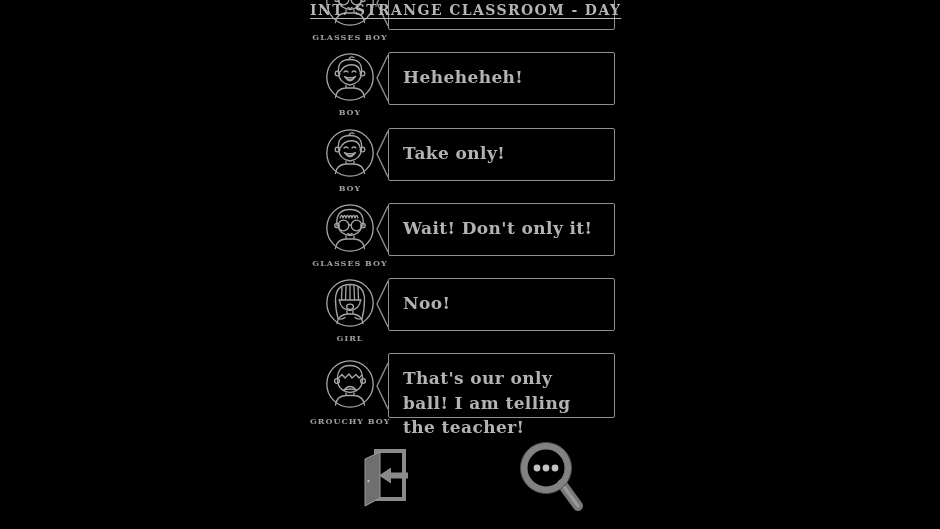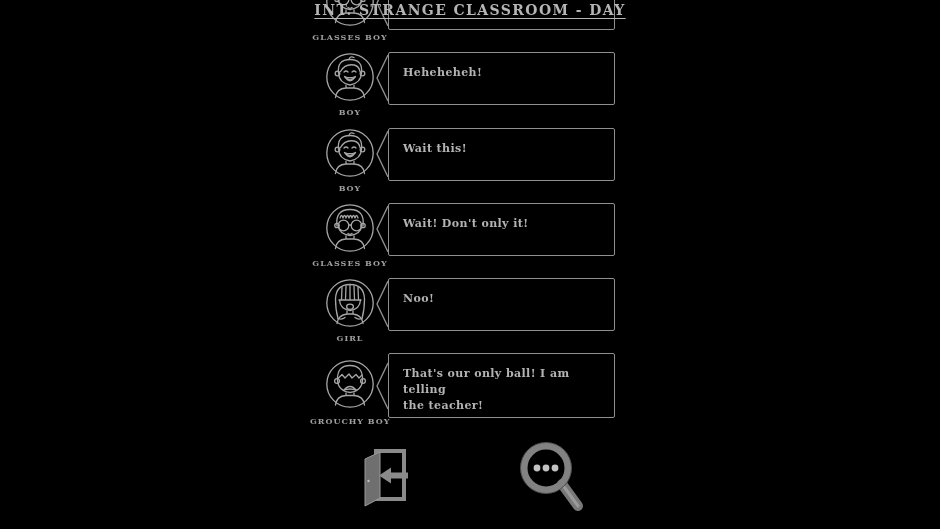--- a/index.html
+++ b/index.html
@@ -6,40 +6,40 @@
   html,body { background:#000; }
   .screen {
     position:relative; width:940px; height:529px;
     background:#000; overflow:hidden;
     font-family:"DejaVu Serif", serif;
   }
   .stage { position:absolute; left:310px; top:0; width:320px; height:529px; }
 
   .scene-title {
     position:absolute; left:0; top:2px; width:320px; z-index:6;
-    text-align:center; font-size:14px; font-weight:bold;
+    text-align:left; font-size:14px; font-weight:bold;
     letter-spacing:1.4px; color:#b5b5b5;
     text-decoration:underline; text-underline-offset:3px;
   }
 
   .row { position:absolute; left:0; width:320px; }
   .avatar-svg { position:absolute; left:15px; top:0; width:50px; height:50px; }
   .avatar-label {
     position:absolute; left:0; top:55px; width:80px; text-align:center;
     font-size:8px; font-weight:bold; letter-spacing:1px; color:#9f9f9f;
     white-space:nowrap;
   }
   .tail-svg { position:absolute; left:64px; top:1px; width:15px; height:50px; }
   .bubble {
     position:absolute; left:78px; top:0; width:227px; height:53px;
     border:1px solid #8f8f8f; border-radius:2px; background:#000;
   }
   .bubble-text {
     display:block; padding:12px 14px 0 14px;
-    font-size:11px; font-weight:bold; letter-spacing:0.4px;
+    font-size:17px; font-weight:bold; letter-spacing:0.4px;
     color:#b3b3b3; line-height:1.45; white-space:pre-line;
   }
   
   .row-0 { top:-23px; }
   .row-1 { top:52px; }
   .row-2 { top:128px; }
   .row-3 { top:203px; }
   .row-4 { top:278px; }
   .row-5 { top:353px; }
   .row-5 .bubble { height:65px; }
@@ -124,21 +124,21 @@
         <path d="M19,20 q2,-2 4,0 M27,20 q2,-2 4,0"></path>
         <path d="M19.5,24.5 Q25,31.5 30.5,24.5 Q25,27 19.5,24.5 Z"></path>
         <path d="M22,27.5 q3,2.5 6,0"></path>
         <path d="M21,33.5 L21,36 M29,33.5 L29,36 M10.5,45.5 Q11.5,36.5 21,36 L29,36 Q38.5,36.5 39.5,45.5"></path>
       </svg>
       <div class="avatar-label">BOY</div>
       <svg class="tail-svg" viewBox="0 0 15 50">
         <path d="M14,2 L3,25 L14,48"></path>
       </svg>
       <div class="bubble">
-        <span class="bubble-text">Wait this!</span>
+        <span class="bubble-text">Take only!</span>
       </div>
     </div>
 
     <div class="row row-3">
       <svg class="avatar-svg" viewBox="0 0 50 50">
         <circle cx="25" cy="25" r="23.2"></circle>
         <path d="M12,23 Q10,6.5 25,6.5 Q40,6.5 38,23"></path>
         <path d="M15,15 q1.5,-5 3,0 q1.5,-5 3,0 q1.5,-5 3,0 q1.5,-5 3,0 q1.5,-5 3,0 q1.5,-5 3,0"></path>
         <path d="M13.5,23 Q14,31 25,32.5 Q36,31 36.5,23"></path>
         <circle cx="18.5" cy="22.5" r="5.3"></circle>

